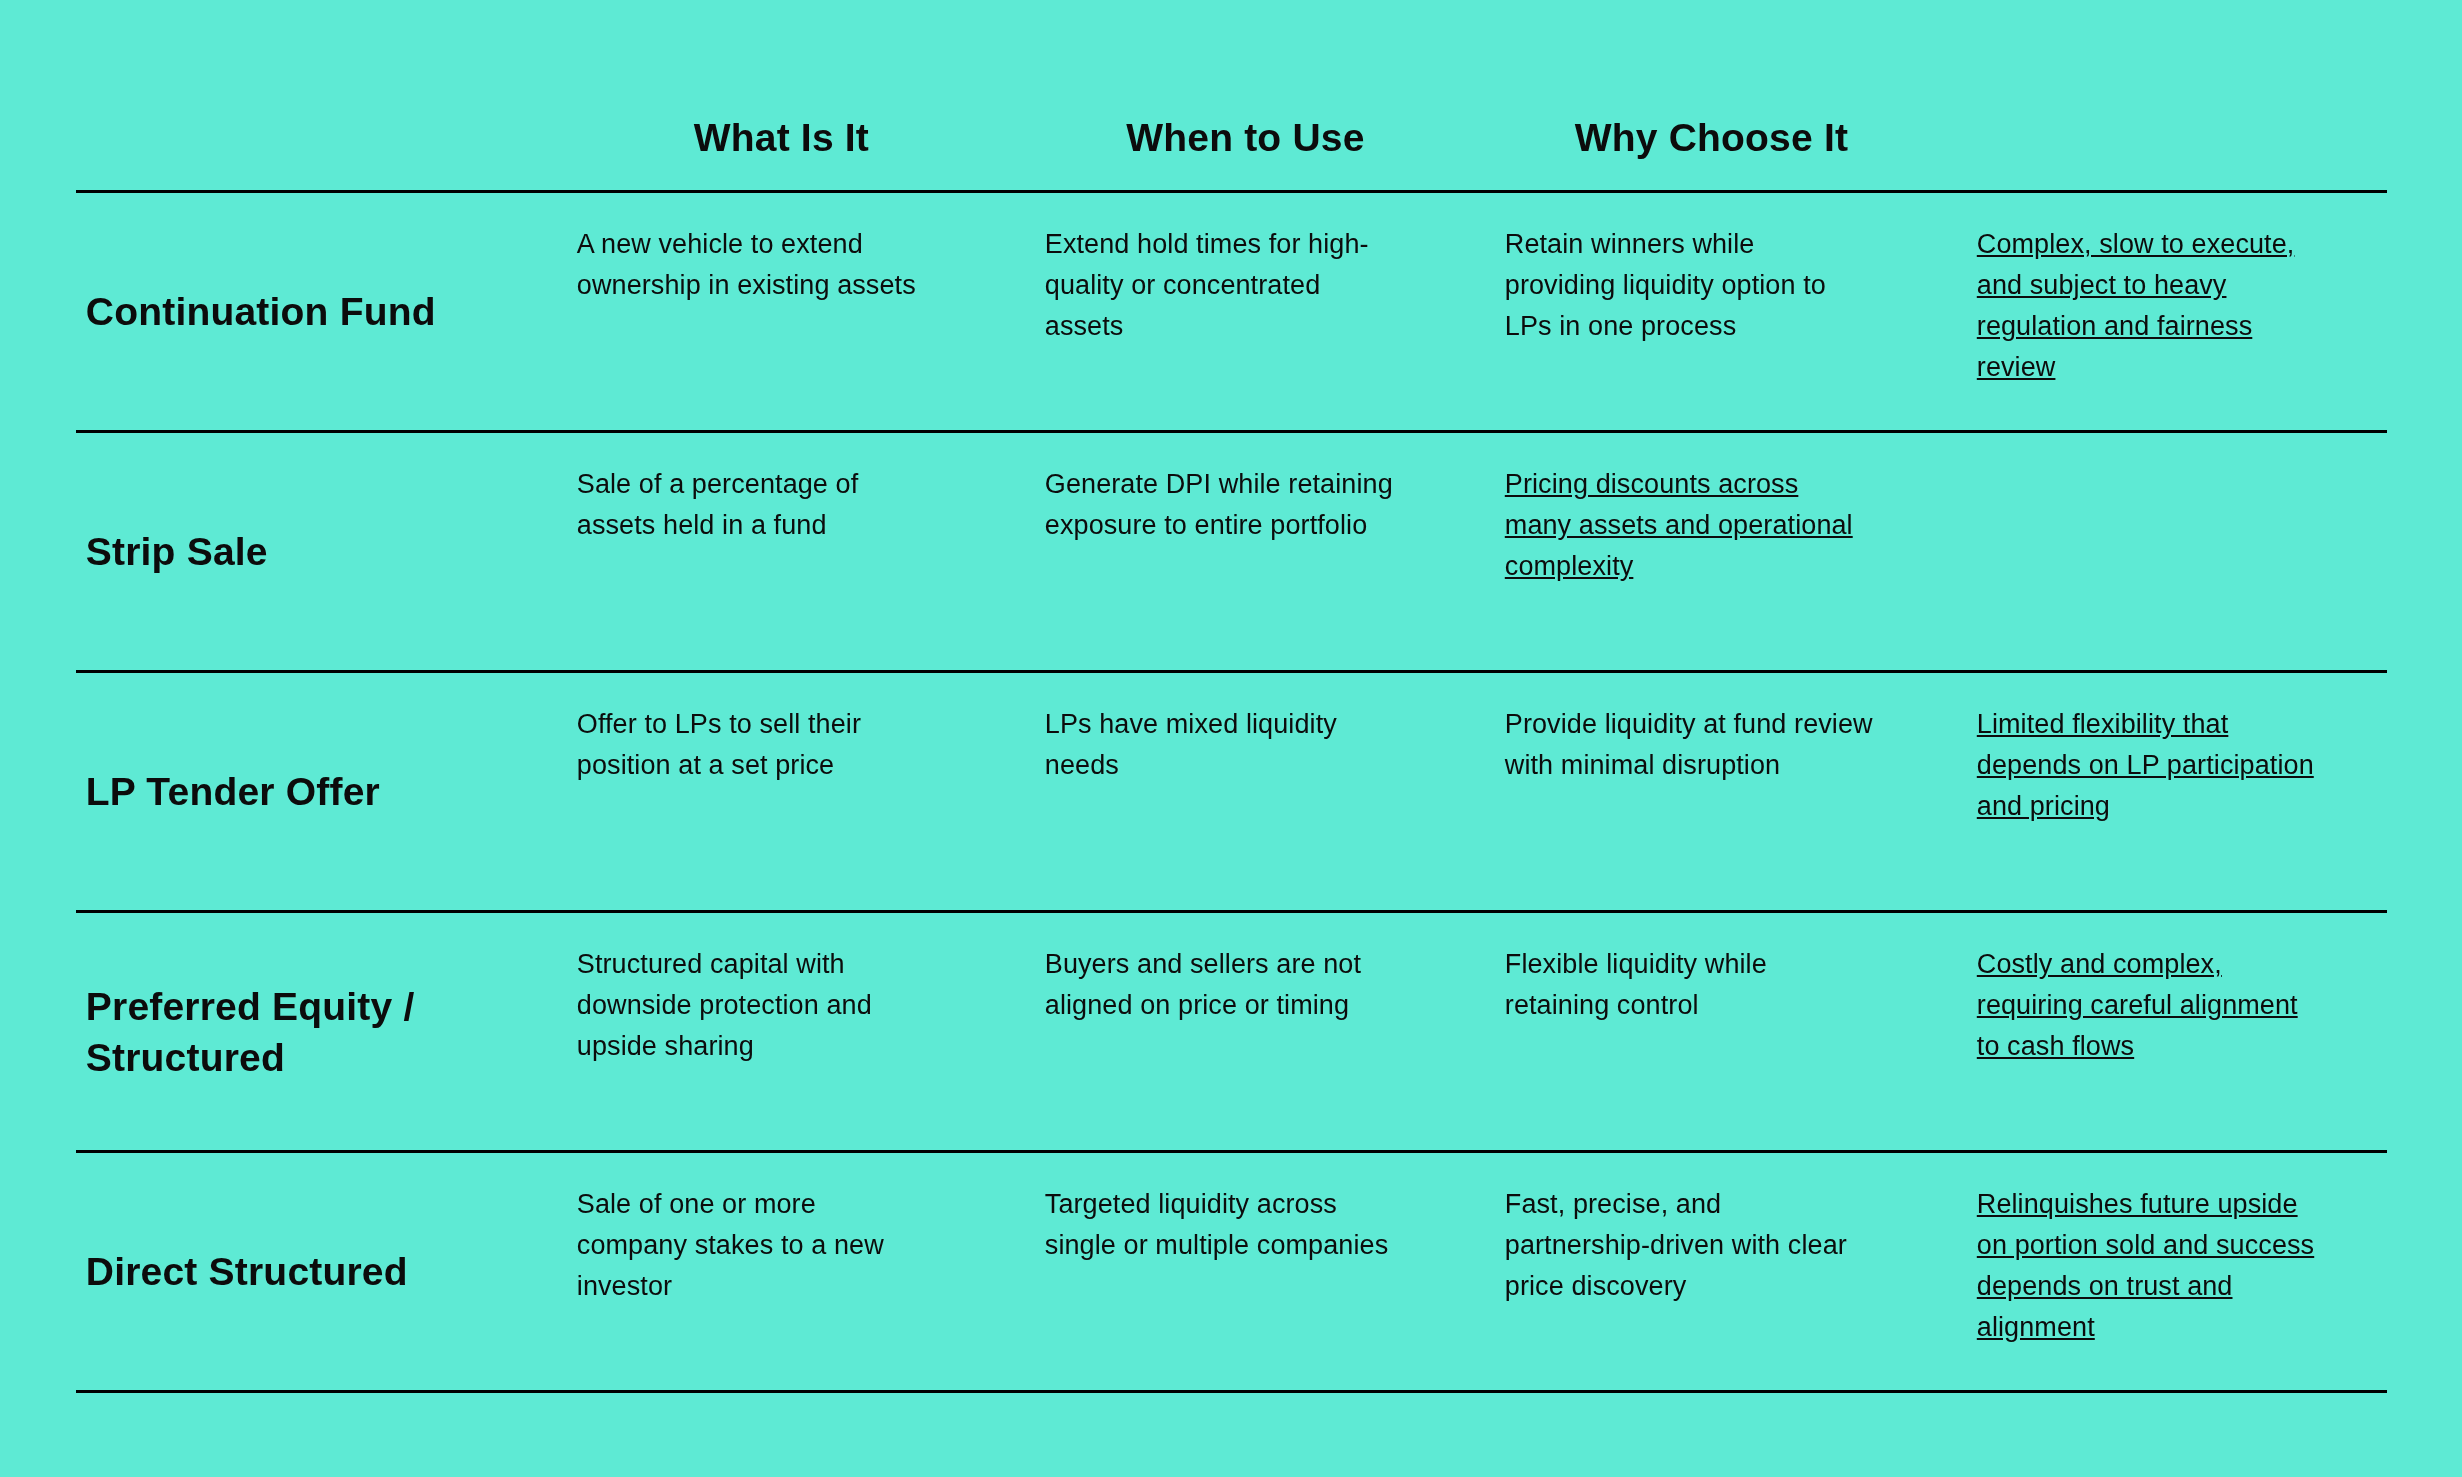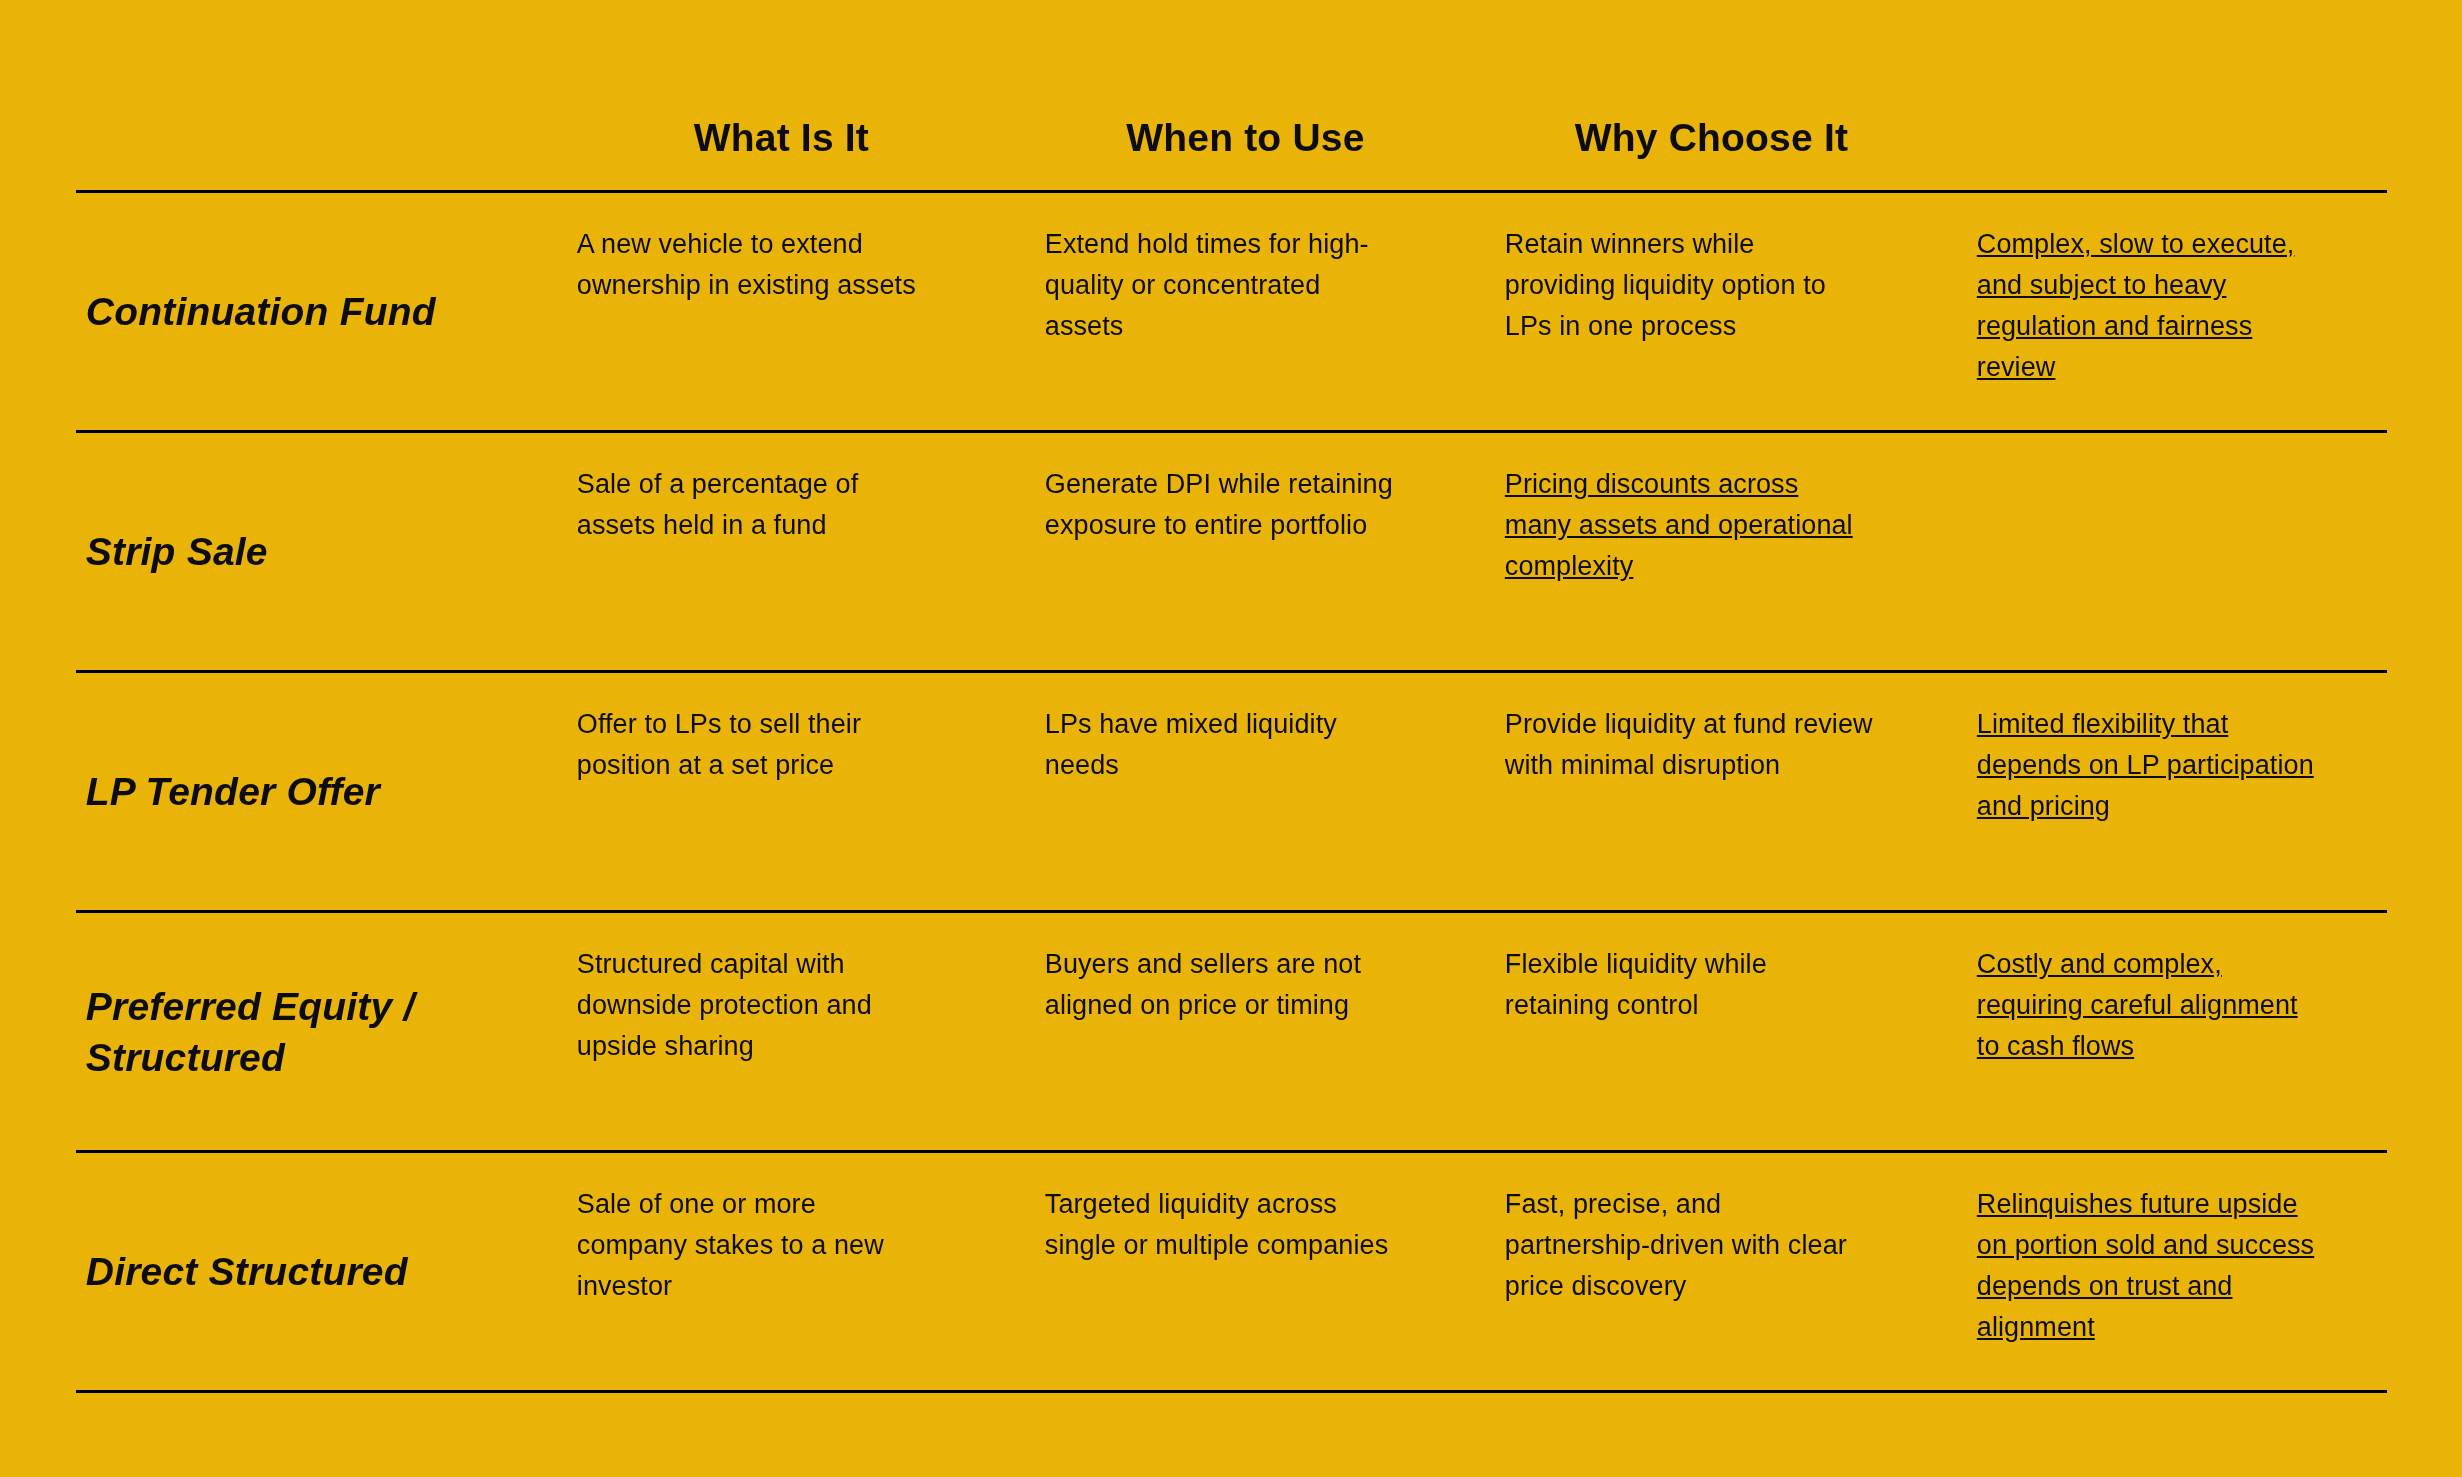--- a/index.html
+++ b/index.html
@@ -7,21 +7,21 @@
     padding: 0;
     background: #ffffff;
     font-family: "Liberation Sans", sans-serif;
     color: #0c0c0c;
     -webkit-font-smoothing: antialiased;
   }
   .page {
     position: relative;
     width: 2462px;
     height: 1477px;
-    background: #eab308;
+    background: #5eead4;
     overflow: hidden;
   }
   .table {
     position: absolute;
     left: 76px;
     top: 0;
     width: 2311px;
   }
   .row {
     display: grid;
@@ -52,21 +52,20 @@
   .label-cell {
     box-sizing: border-box;
     display: flex;
     align-items: center;
     padding: 0 33px 0 9.8px;
     font-size: 39px;
     line-height: 51px;
     font-weight: 700;
     letter-spacing: 0.2px;
     white-space: pre-line;
-    font-style: italic;
   }
   .cell {
     box-sizing: border-box;
     padding: 31px 49px 0 9.8px;
     font-size: 27px;
     line-height: 41px;
     font-weight: 400;
     letter-spacing: 0.1px;
     white-space: pre-line;
   }

